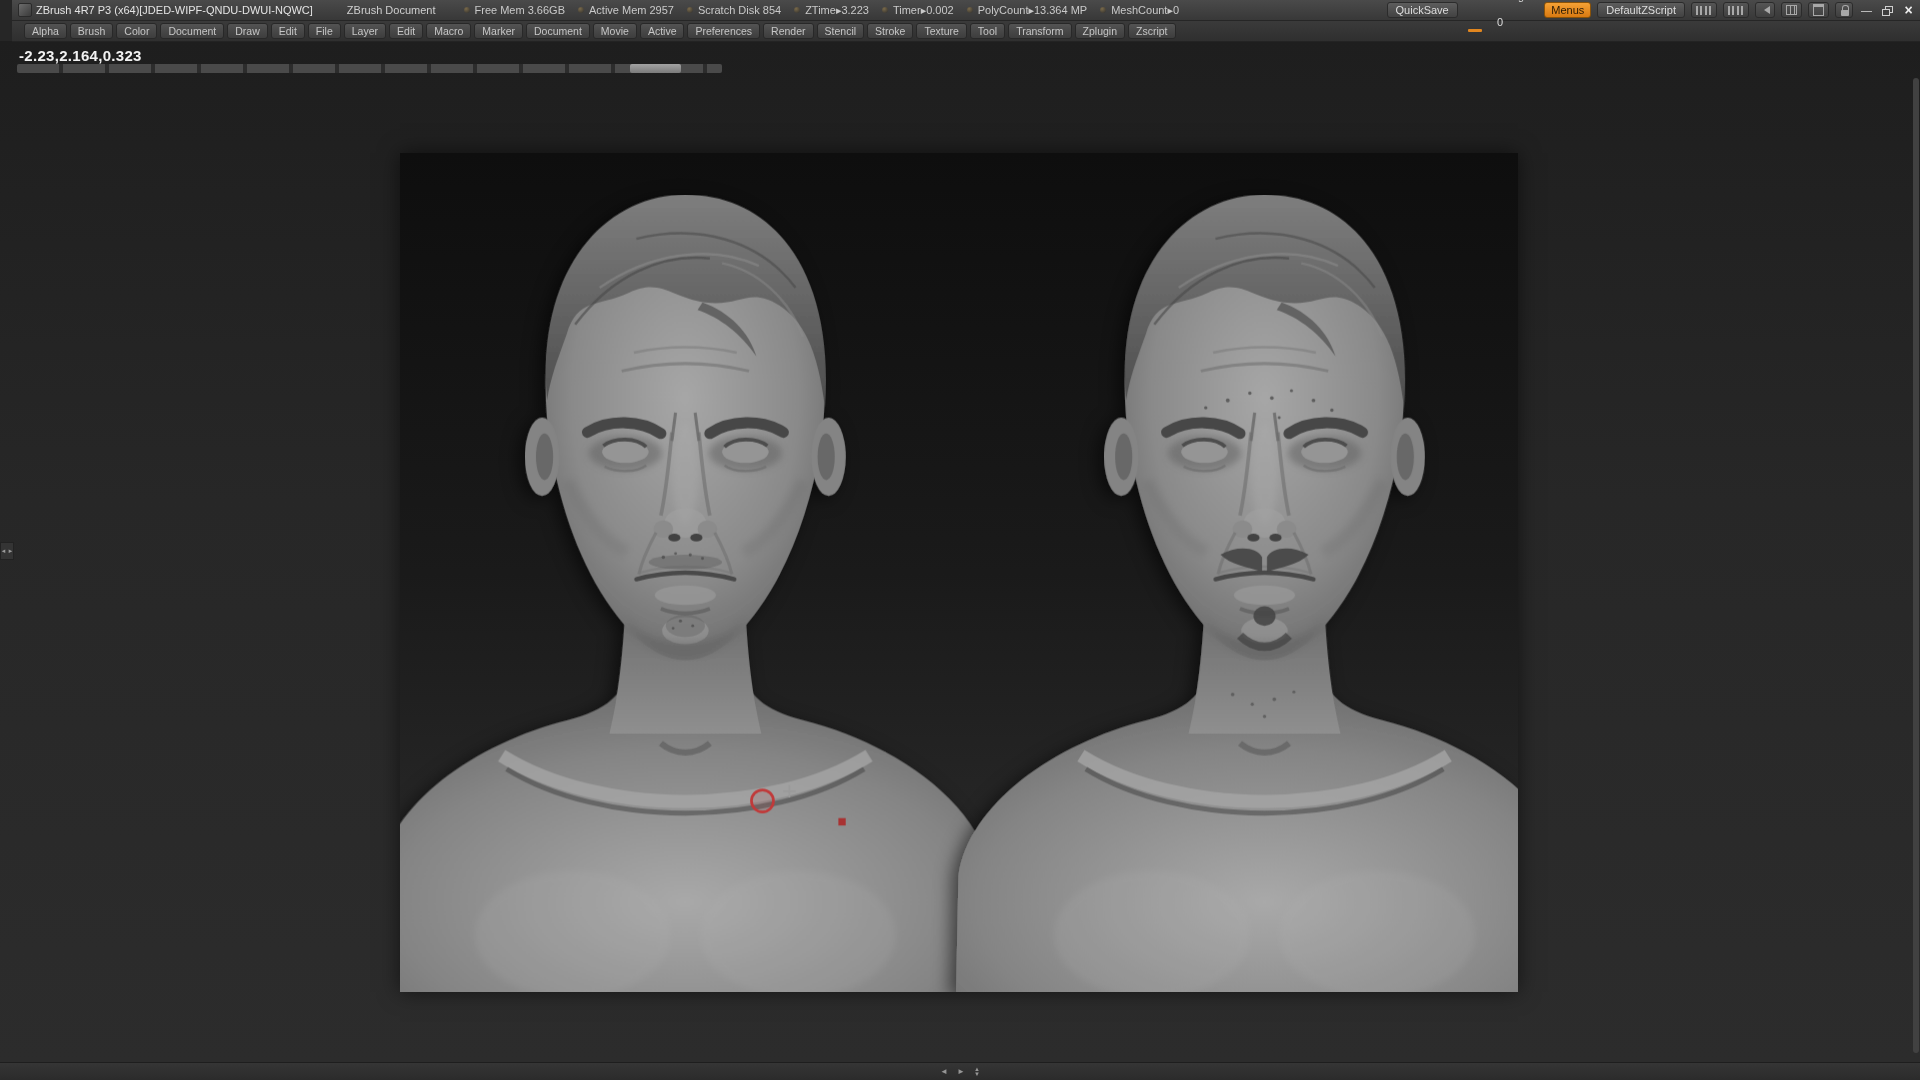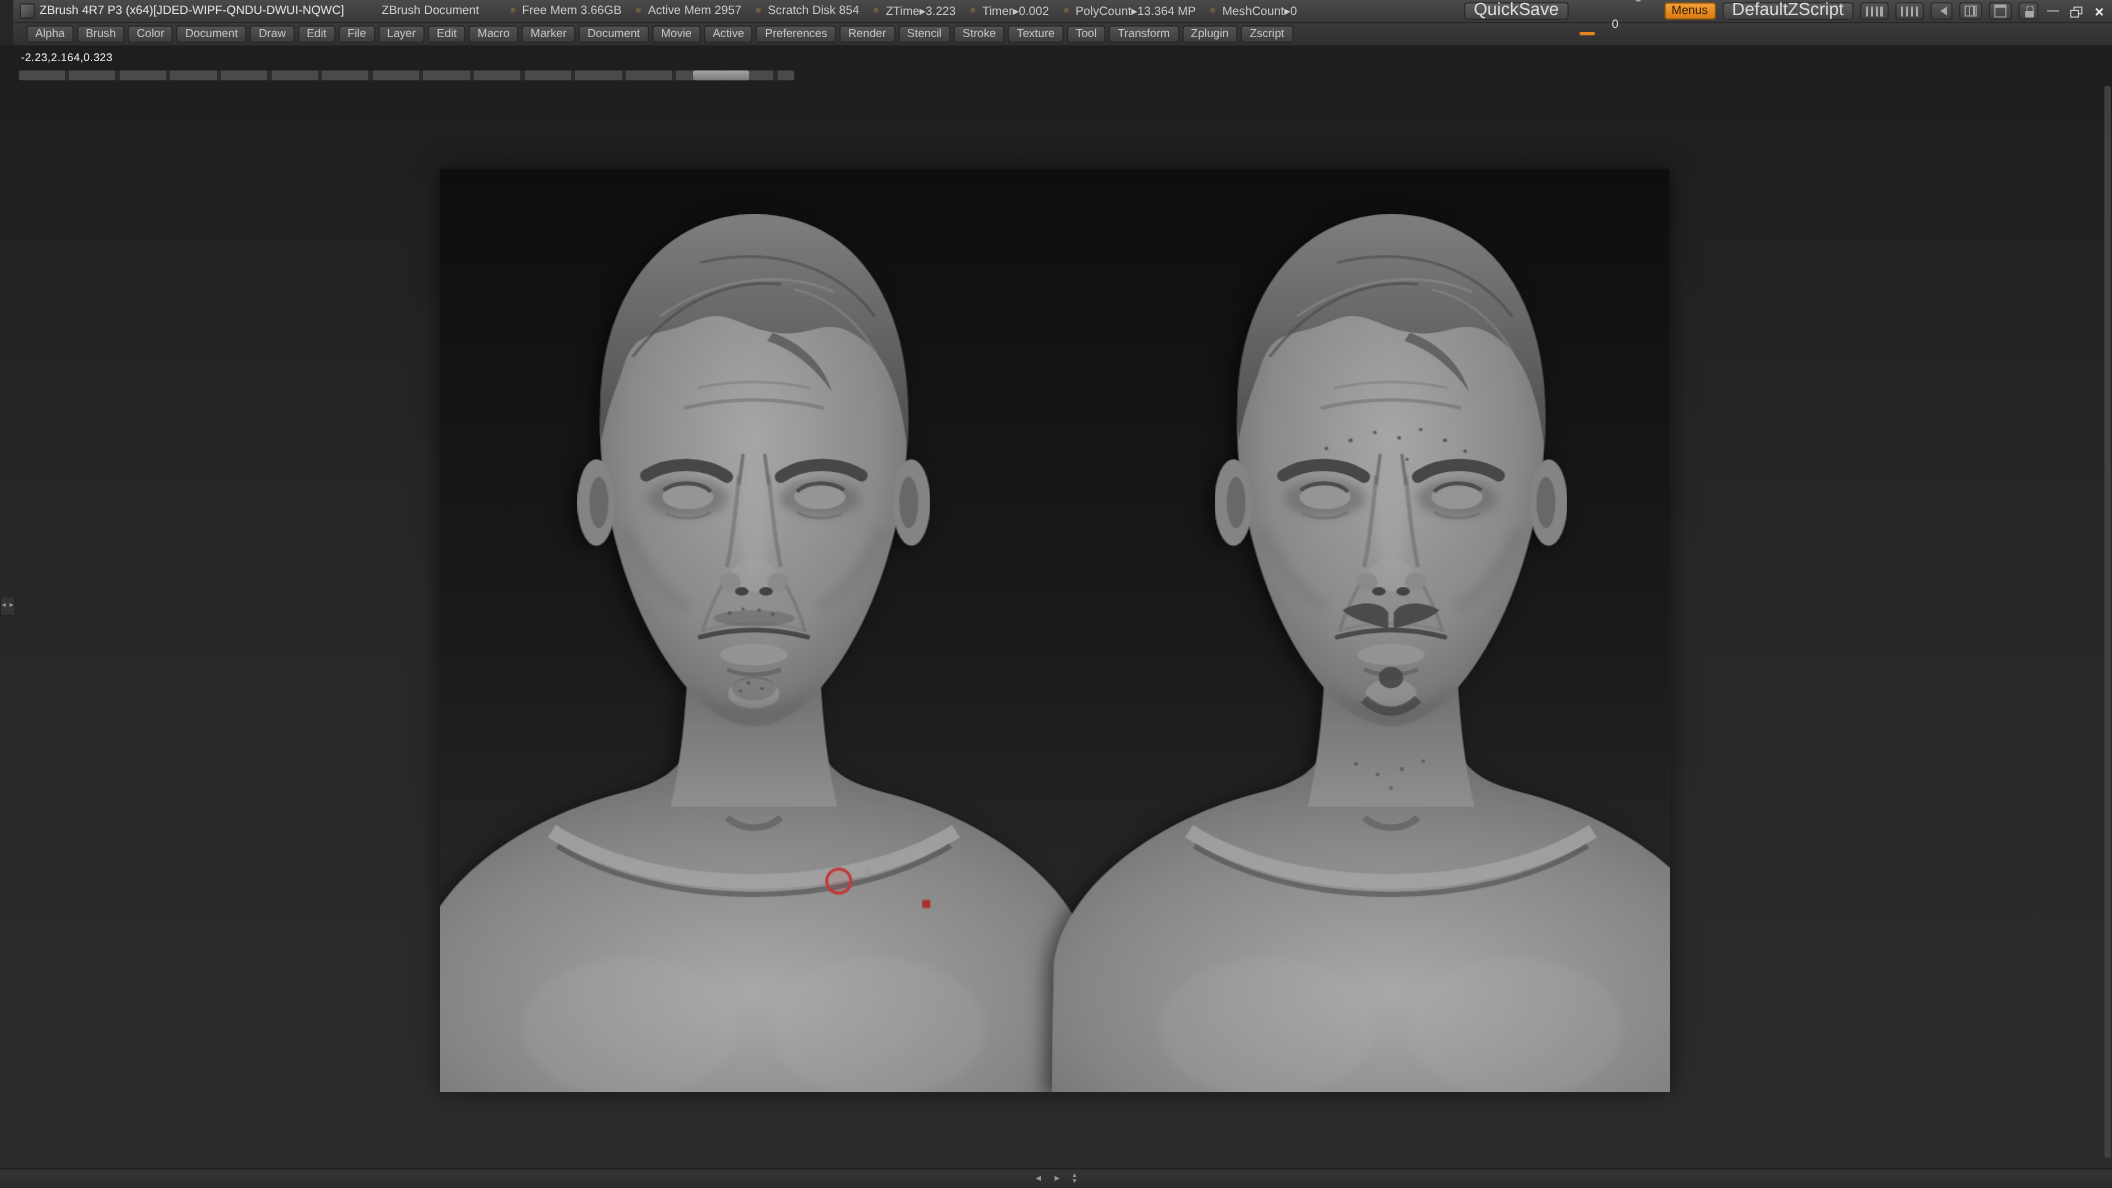--- a/index.html
+++ b/index.html
@@ -25,21 +25,21 @@
   .app-title{color:#e4e4e4;margin-right:34px;}
   .doc-title{color:#cfcfcf;margin-right:28px;}
   .stats{display:flex;align-items:flex-start;gap:13px;}
   .stat{display:flex;align-items:center;gap:5px;color:#c9c9c9;}
   .stat .dot{width:6px;height:6px;border-radius:50%;
     background:radial-gradient(circle at 35% 30%,#7a6a4a,#2d2d2d);flex:none;}
   .title-actions{margin-left:auto;display:flex;align-items:center;gap:6px;}
   .tb-btn{
     background:linear-gradient(#5d5d5d,#424242);
     border:1px solid #2b2b2b;border-radius:3px;color:#ddd;
-    font-size:16px;font-family:inherit;height:16px;padding:0 8px;line-height:14px;cursor:default;
+    font-size:11px;font-family:inherit;height:16px;padding:0 8px;line-height:14px;cursor:default;
   }
   .see-through{position:relative;display:flex;align-items:center;gap:14px;
     color:#ddd;font-size:11px;padding:1px 8px 3px 6px;flex-direction:column;}
   .see-through .tick{position:absolute;left:4px;bottom:-1px;width:14px;height:3px;
     background:var(--accent,#e1861f);border-radius:1px;}
   .menus-btn{
     background:linear-gradient(#f5a135,#d97a12);
     border:1px solid #8a5208;border-radius:3px;color:#2b1a05;
     font-size:11px;font-family:inherit;height:16px;padding:0 6px;line-height:14px;
   }
@@ -76,22 +76,22 @@
     border:1px solid #282828;border-radius:3px;color:#c6c6c6;
     font-size:10.5px;font-family:inherit;height:16px;padding:0 7px;line-height:14px;cursor:default;
   }
 
   
   .canvas-area{
     position:absolute;top:41px;left:0;right:0;bottom:17px;
     background:linear-gradient(#1e1e1e,#272727 45%,#2c2c2c);
   }
   .coords{
-    position:absolute;top:47px;left:19px;color:#f2f2f2;font-size:10px;
-    letter-spacing:.3px;z-index:6;
+    position:absolute;top:47px;left:19px;color:#f2f2f2;font-size:15px;
+    letter-spacing:.3px;z-index:6;font-weight:bold;
   }
   .top-scrollbar{
     position:absolute;top:64px;left:17px;width:705px;height:9px;z-index:6;
     background:repeating-linear-gradient(90deg,#4a4a4a 0 42px,#2c2c2c 42px 46px);
     border-radius:2px;
   }
   .top-scrollbar .thumb{
     position:absolute;left:613px;top:0;width:51px;height:9px;border-radius:2px;
     background:linear-gradient(#a2a2a2,#7b7b7b);
   }

